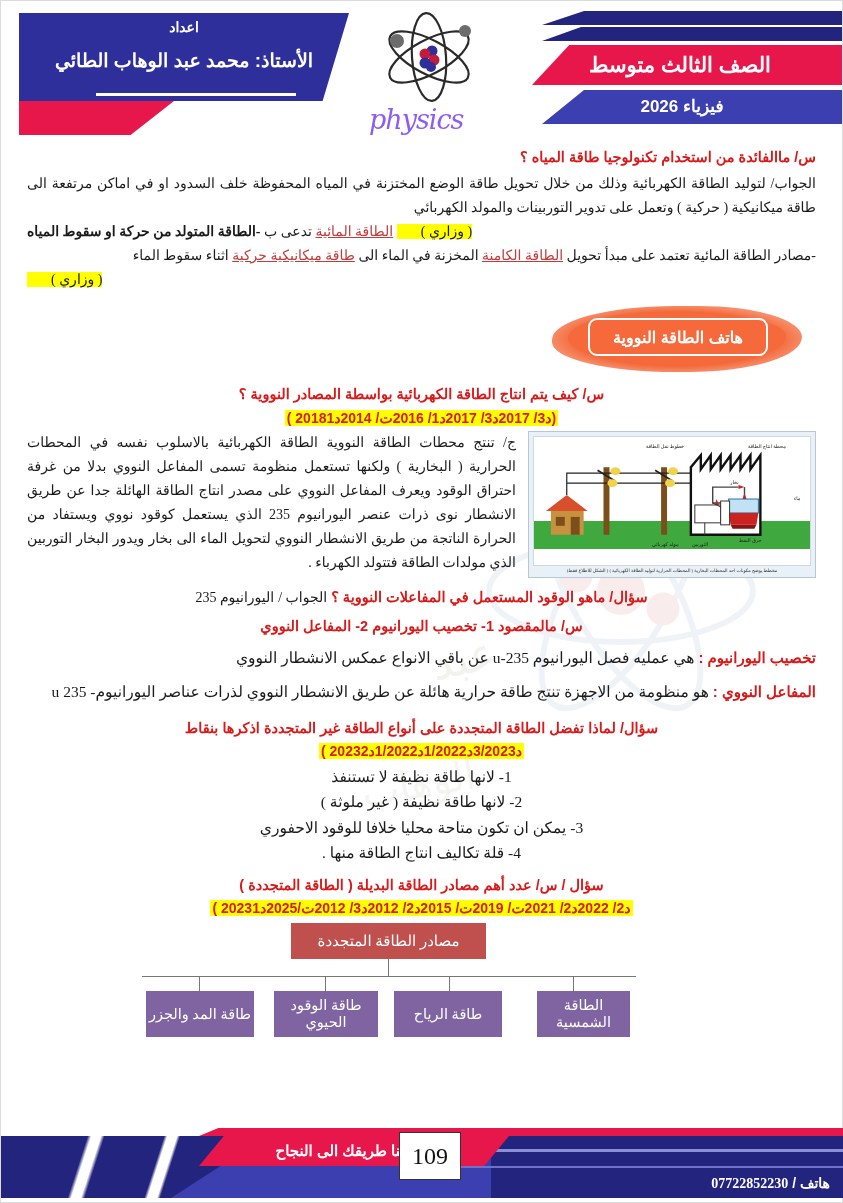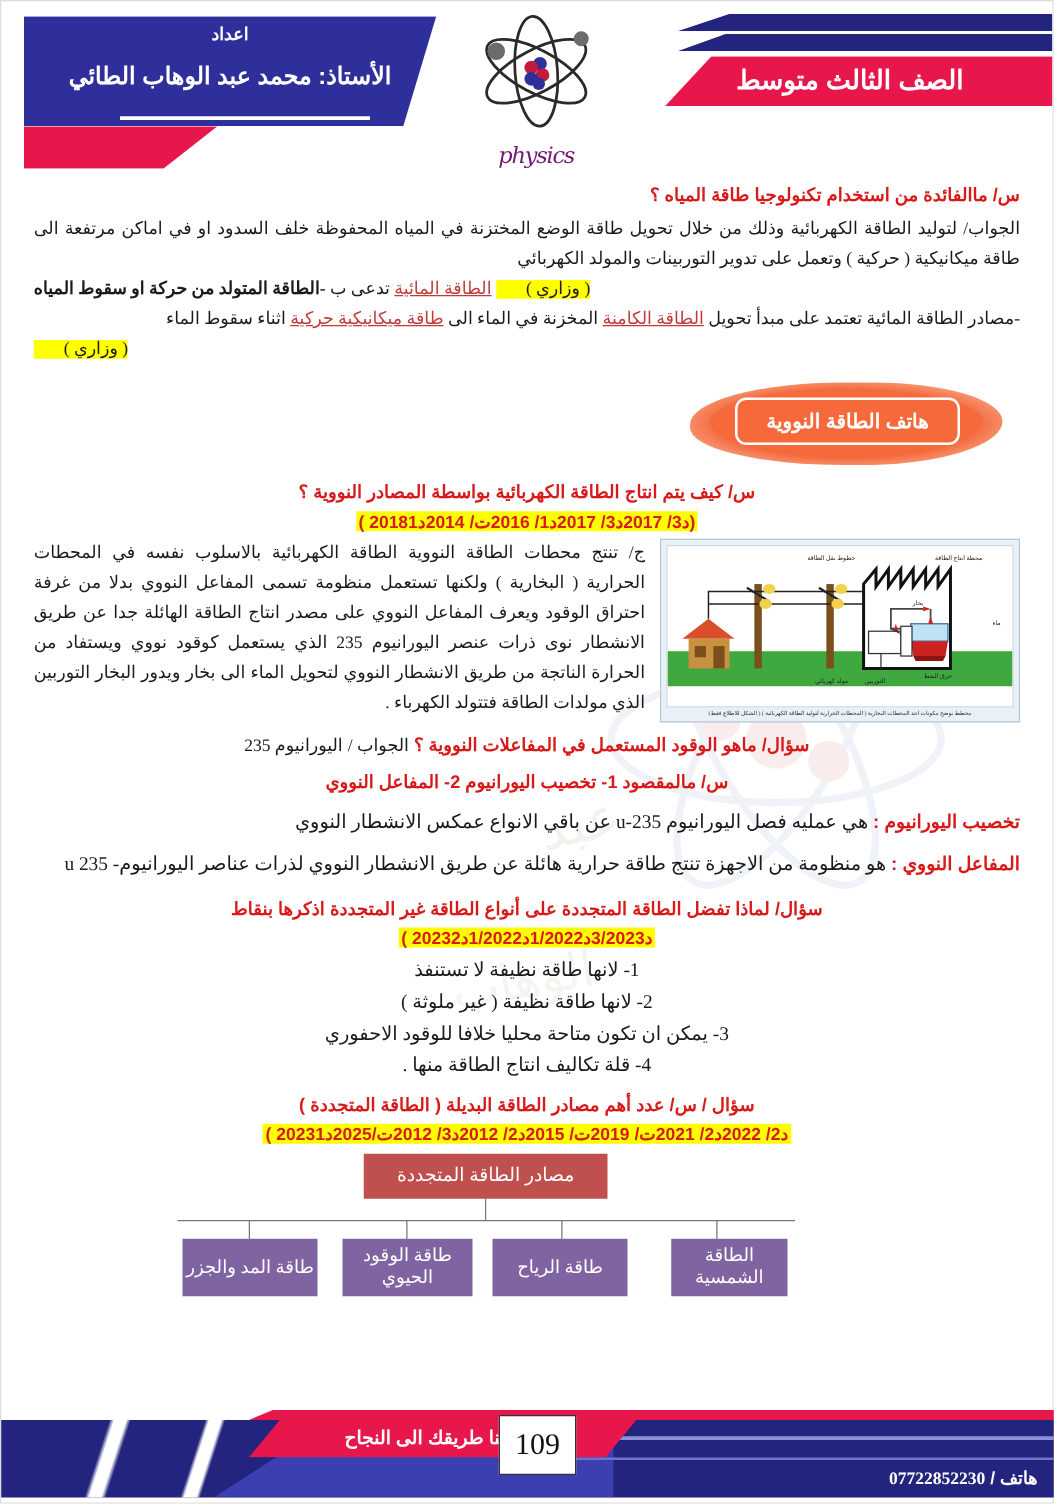--- a/index.html
+++ b/index.html
@@ -98,25 +98,25 @@
 
   .hdr-logo {
     position: absolute;
     left: 368px; top: 6px;
     width: 120px; height: 130px;
   }
   .logo-word {
     position: absolute;
     left: 0; bottom: 2px;
     width: 120px;
-    text-align: center;
+    text-align: left;
     font-family: "DejaVu Serif", serif;
     font-style: italic;
-    font-size: 18px;
-    color: #701a75;
+    font-size: 27px;
+    color: #8b5cf6;
     letter-spacing: -1px;
   }
 
   .hdr-right { position: absolute; right: 0px; top: 10px; width: 360px; height: 124px; }
   .hr-bar1 {
     position: absolute; right: 0; top: 0;
     width: 300px; height: 14px;
     background: #23247e;
     clip-path: polygon(14% 0, 100% 0, 100% 100%, 0 100%);
   }
@@ -479,20 +479,21 @@
         <circle cx="28" cy="34" r="7" fill="#6c6c6c"></circle>
         <circle cx="96" cy="24" r="6" fill="#6c6c6c"></circle>
       </svg>
       <div class="logo-word">physics</div>
     </div>
 
     <div class="hdr-right">
       <div class="hr-bar1"></div>
       <div class="hr-bar2"></div>
       <div class="hr-pink">الصف الثالث متوسط</div>
+      <div class="hr-blue">فيزياء 2026</div>
     </div>
   </div>
 
   <div class="content">
 
     <div class="q-head">س/ ماالفائدة من استخدام تكنولوجيا طاقة المياه ؟</div>
 
     <div class="body-txt j">الجواب/ لتوليد الطاقة الكهربائية وذلك من خلال تحويل طاقة الوضع المختزنة  في المياه المحفوظة خلف السدود او في اماكن مرتفعة الى طاقة ميكانيكية ( حركية ) وتعمل على تدوير التوربينات والمولد الكهربائي</div>
 
     <div class="body-txt" style="text-align:left;">

